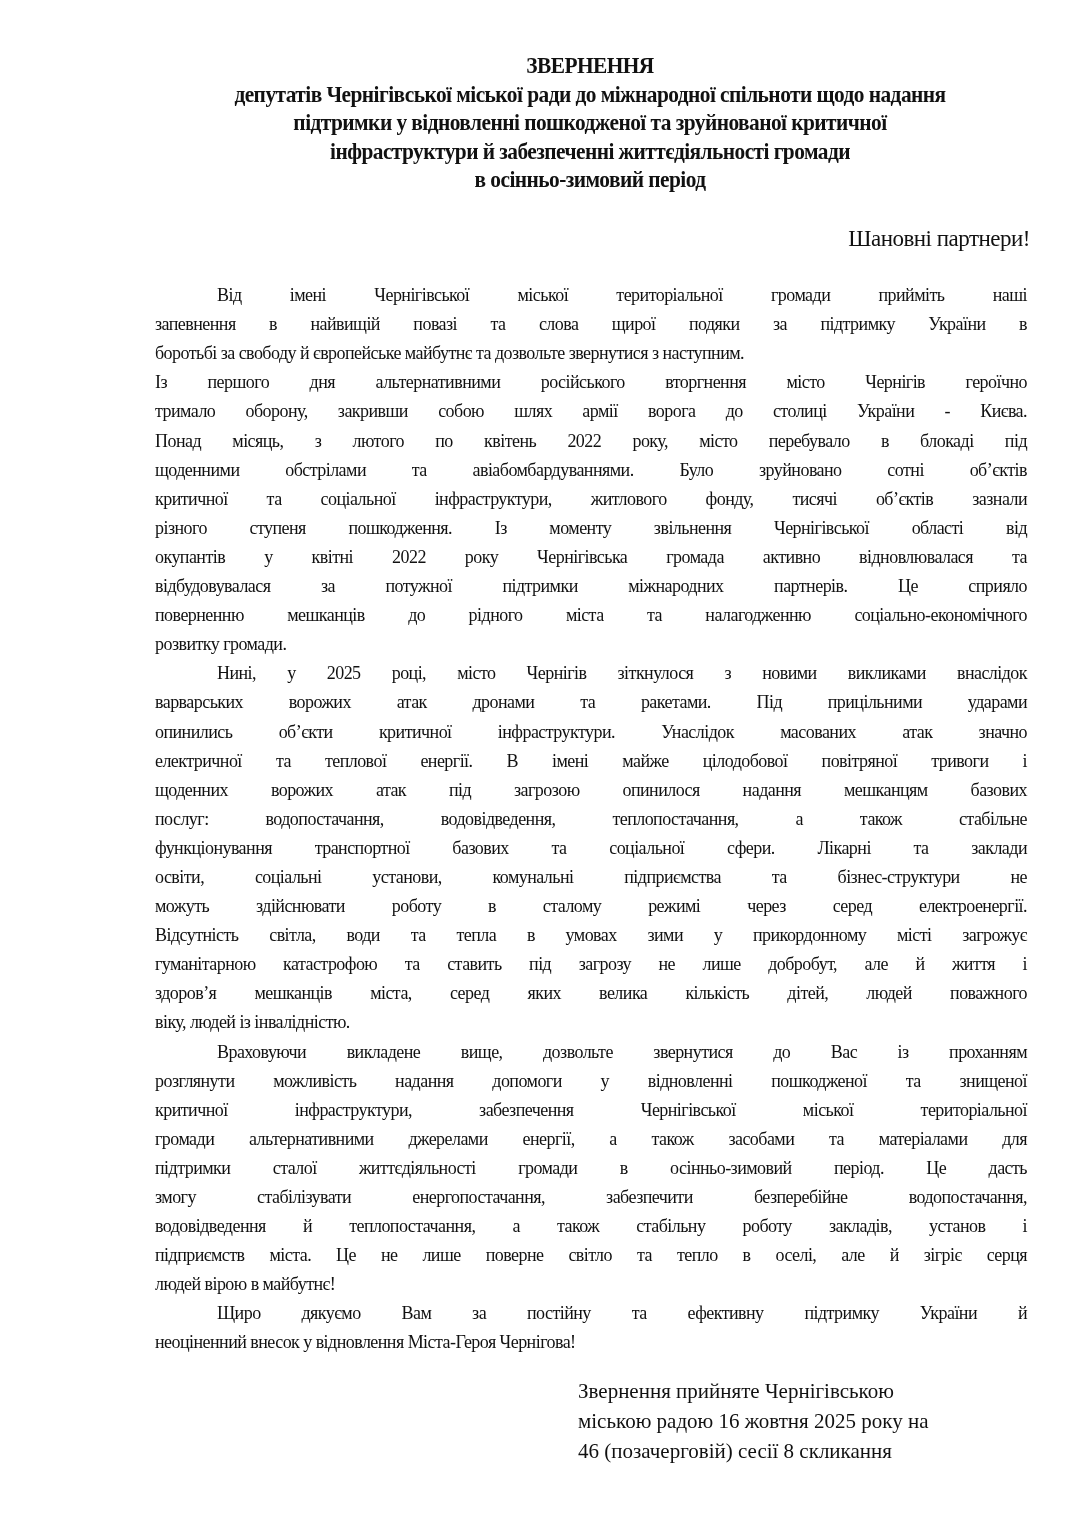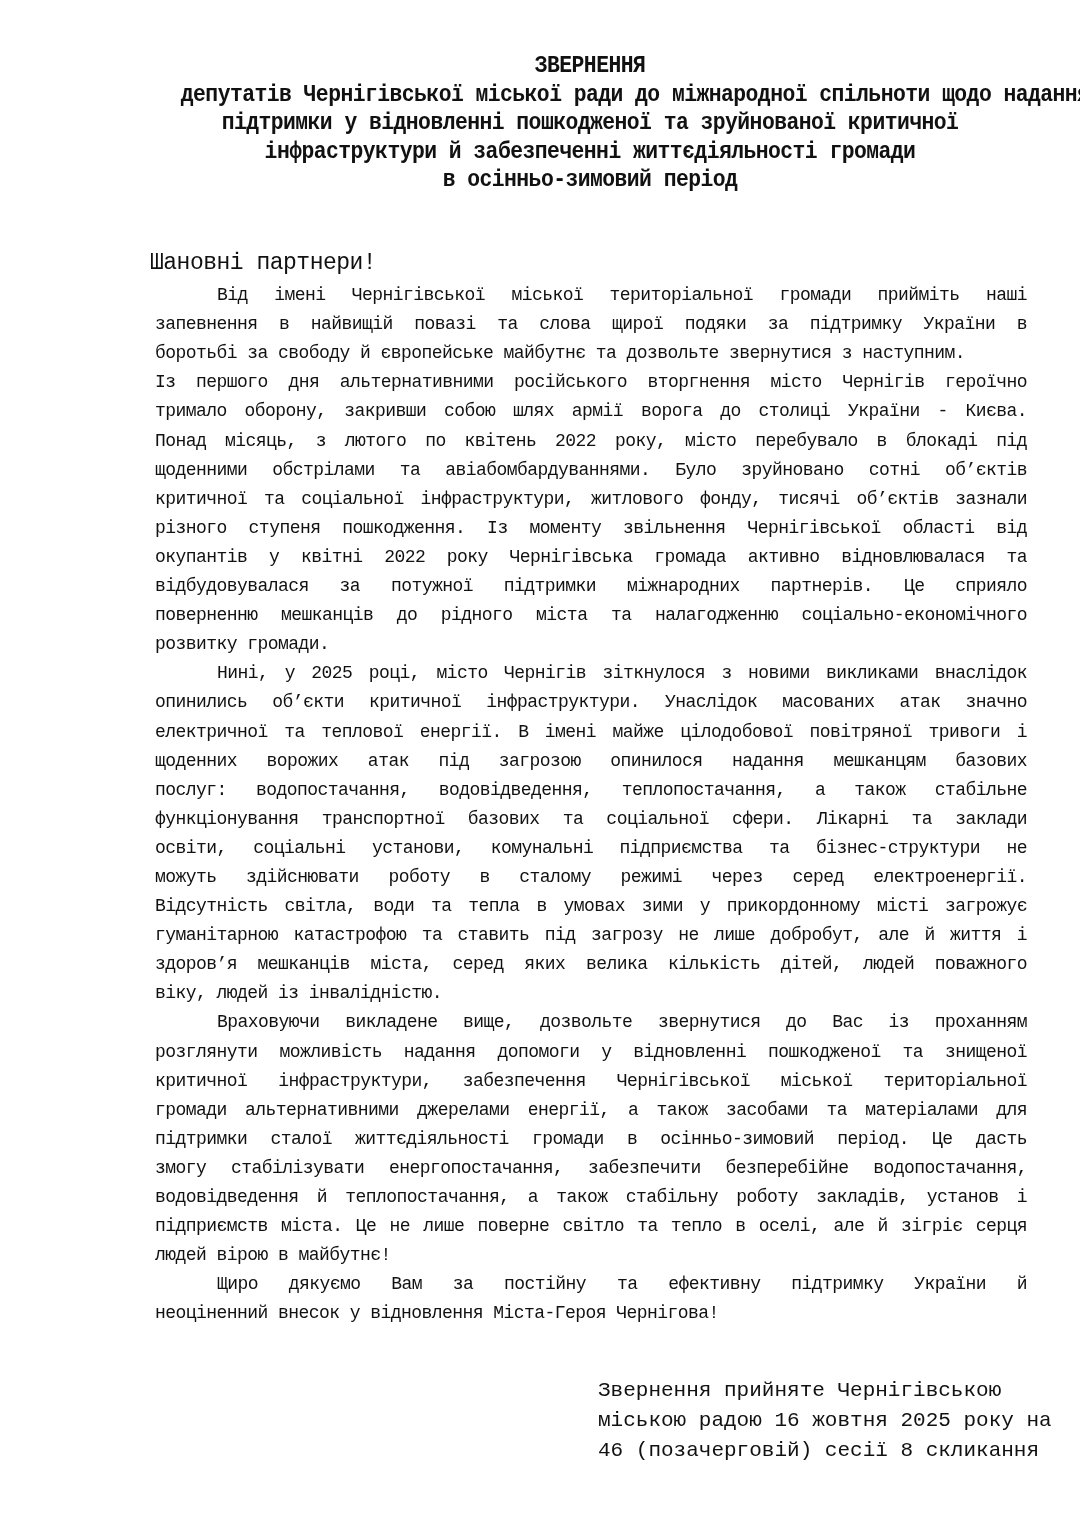--- a/index.html
+++ b/index.html
@@ -13,21 +13,20 @@
       position: relative;
       overflow: hidden;
       color: #111111;
       font-family: "Liberation Serif", "DejaVu Serif", serif;
     }
     .page {
       position: absolute;
       left: 0; top: 0;
       width: 1080px;
       height: 1271px;
-      font-family: Liberation Mono, monospace;
     }
     .title-block {
       position: absolute;
       left: 150px;
       top: 52px;
       width: 880px;
       text-align: center;
       font-weight: bold;
       font-size: 23px;
       line-height: 28.5px;
@@ -40,25 +39,24 @@
     }
     .title-block .sub-line {
       display: block;
       white-space: nowrap;
     }
     .greeting {
       position: absolute;
       left: 150px;
       width: 880px;
       top: 224px;
-      text-align: left;
+      text-align: right;
       font-size: 23px;
       line-height: 30px;
       letter-spacing: -0.5px;
-      margin-top: 24px;
     }
     .body-text {
       position: absolute;
       left: 155px;
       top: 252px;
       width: 872px;
       font-size: 18px;
       line-height: 29.1px;
       letter-spacing: -0.55px;
     }
@@ -77,21 +75,20 @@
       padding-left: 62px;
     }
     .signature {
       position: absolute;
       left: 578px;
       top: 1376px;
       width: 440px;
       font-size: 21px;
       line-height: 30px;
       letter-spacing: 0px;
-      margin-left: 20px;
     }
     .signature .sig-line {
       display: block;
       white-space: nowrap;
     }
   </style>
 </head>
 <body>
 
 <div class="page">
@@ -123,20 +120,21 @@
       <span class="line">критичної та соціальної інфраструктури, житлового фонду, тисячі об’єктів зазнали</span>
       <span class="line">різного ступеня пошкодження. Із моменту звільнення Чернігівської області від</span>
       <span class="line">окупантів у квітні 2022 року Чернігівська громада активно відновлювалася та</span>
       <span class="line">відбудовувалася за потужної підтримки міжнародних партнерів. Це сприяло</span>
       <span class="line">поверненню мешканців до рідного міста та налагодженню соціально-економічного</span>
       <span class="line last">розвитку громади.</span>
     </div>
 
     <div>
       <span class="line indent">Нині, у 2025 році, місто Чернігів зіткнулося з новими викликами внаслідок</span>
+      <span class="line">варварських ворожих атак дронами та ракетами. Під прицільними ударами</span>
       <span class="line">опинились об’єкти критичної інфраструктури. Унаслідок масованих атак значно</span>
       <span class="line">електричної та теплової енергії. В імені майже цілодобової повітряної тривоги і</span>
       <span class="line">щоденних ворожих атак під загрозою опинилося надання мешканцям базових</span>
       <span class="line">послуг: водопостачання, водовідведення, теплопостачання, а також стабільне</span>
       <span class="line">функціонування транспортної базових та соціальної сфери. Лікарні та заклади</span>
       <span class="line">освіти, соціальні установи, комунальні підприємства та бізнес-структури не</span>
       <span class="line">можуть здійснювати роботу в сталому режимі через серед електроенергії.</span>
       <span class="line">Відсутність світла, води та тепла в умовах зими у прикордонному місті загрожує</span>
       <span class="line">гуманітарною катастрофою та ставить під загрозу не лише добробут, але й життя і</span>
       <span class="line">здоров’я мешканців міста, серед яких велика кількість дітей, людей поважного</span>

